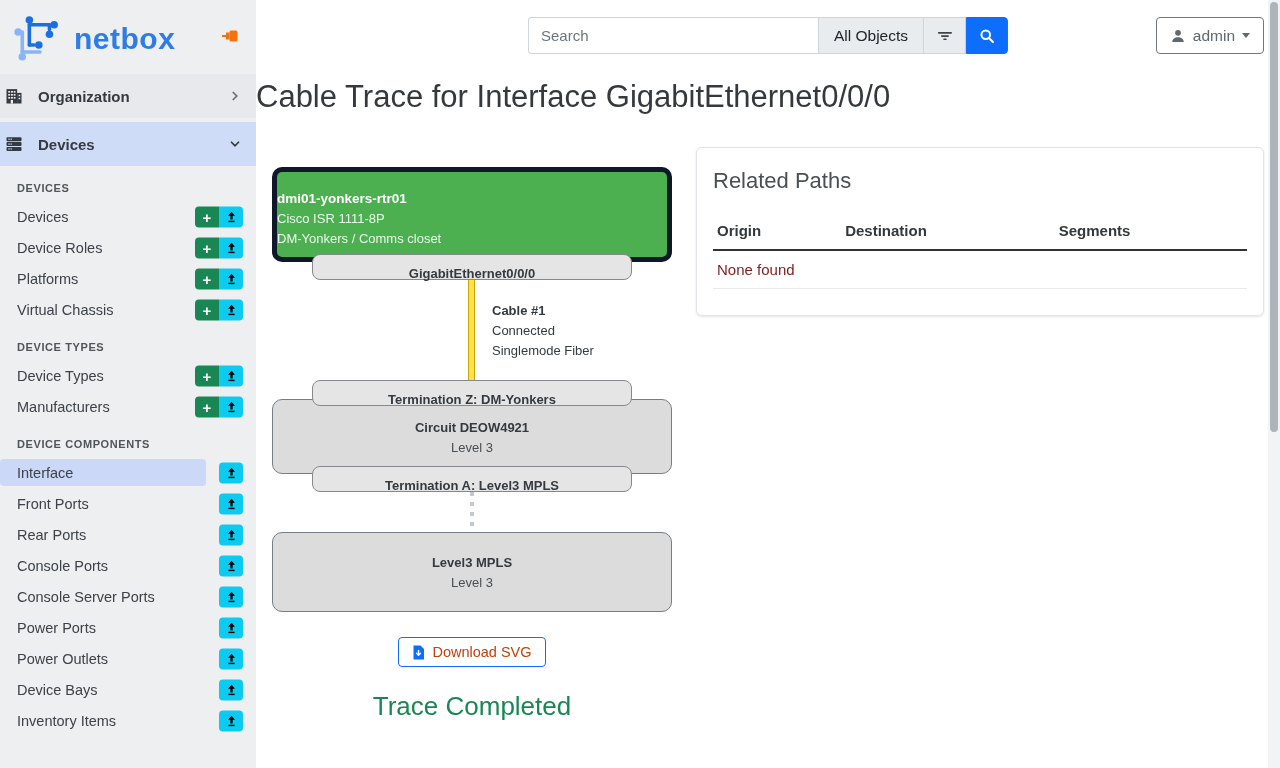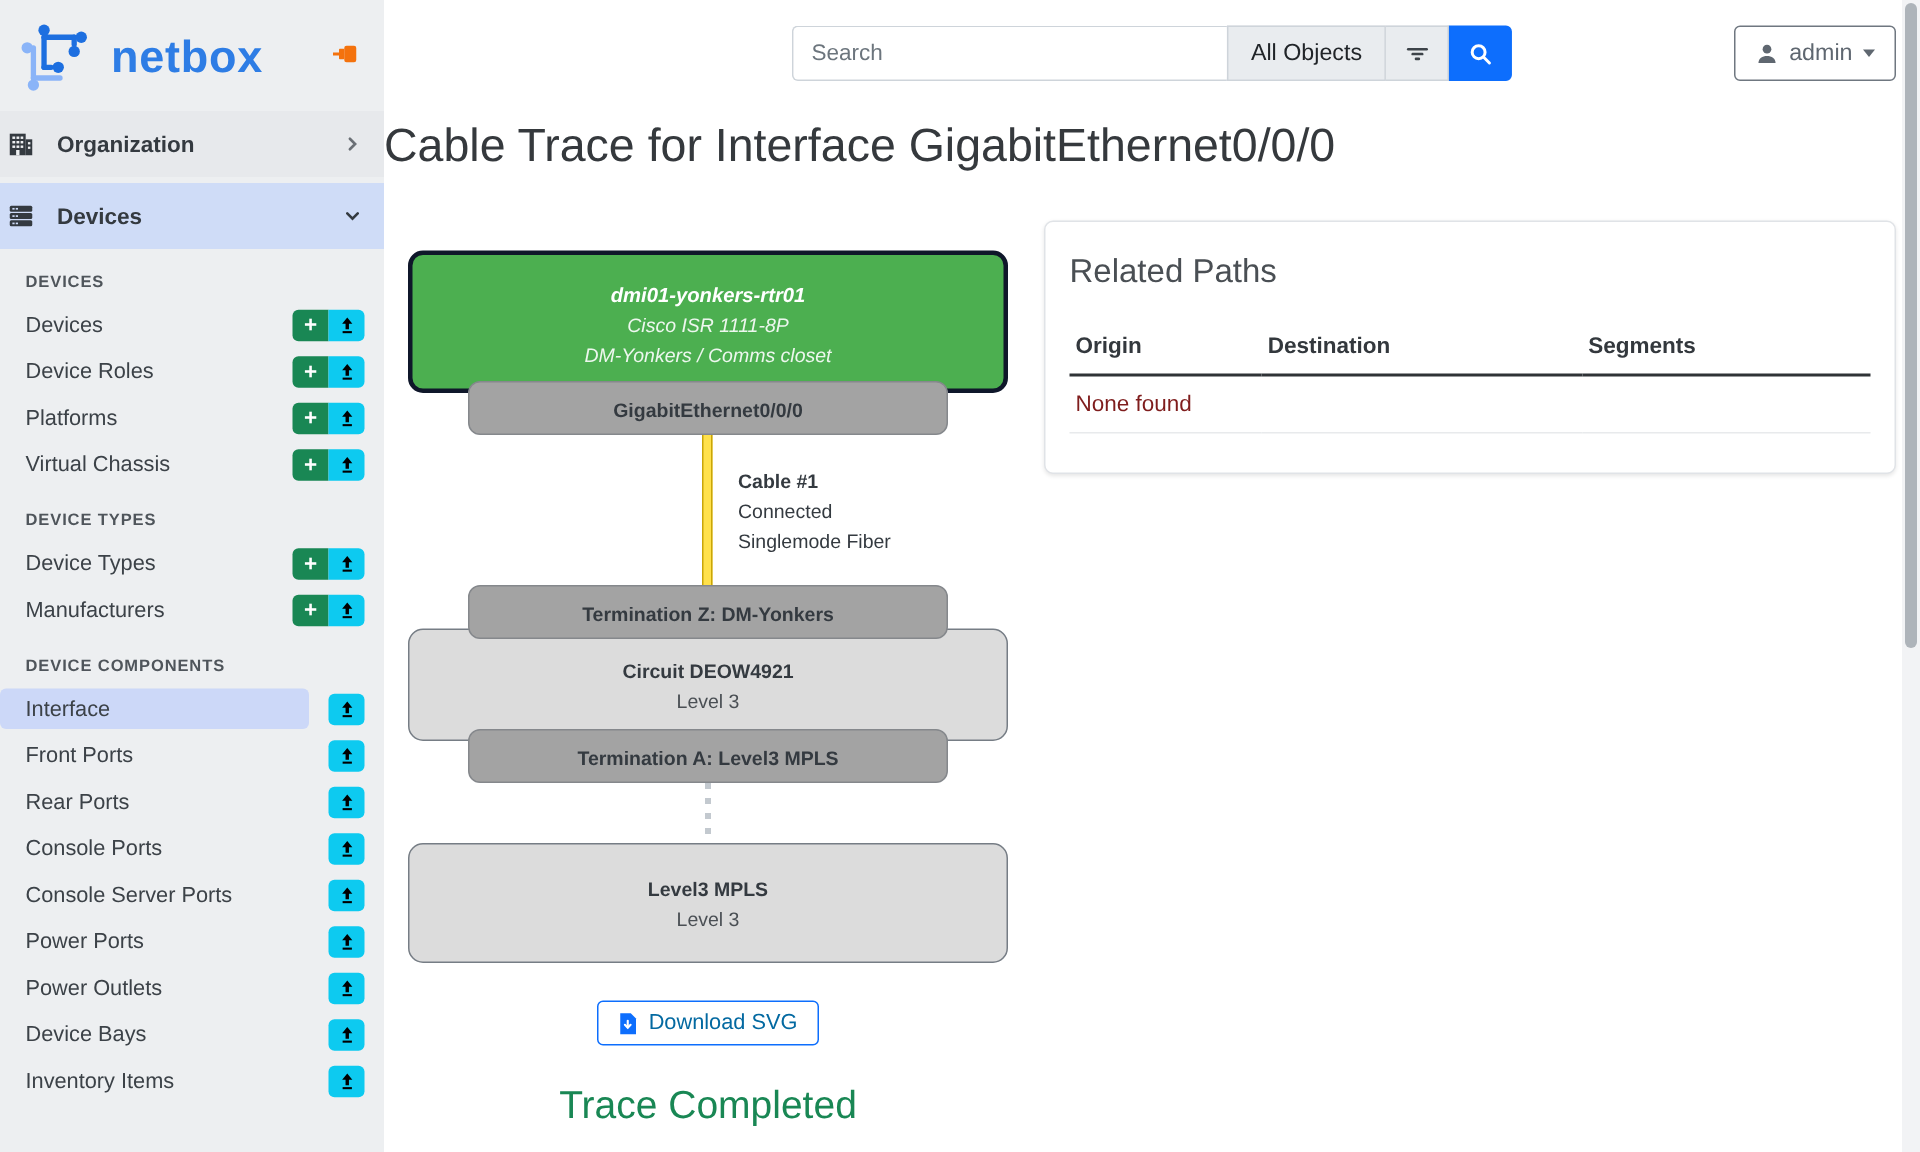--- a/index.html
+++ b/index.html
@@ -59,26 +59,26 @@
   .caret { width:0; height:0; border-left:4.5px solid transparent;
            border-right:4.5px solid transparent; border-top:5px solid #5f6770; }
 
   
   .page-title { margin:9px 0 0 0; font-size:31px; font-weight:400; color:#35393d; }
   .content { display:flex; align-items:flex-start; margin:32px 16px 0 16px; gap:24px; }
 
   
   .trace-col { width:400px; flex:none; padding-top:20px; }
   .node-green { position:relative; z-index:1; height:95px; background:#4caf50;
-                border:3px solid #0f172a; border-radius:10px; text-align:center;
-                padding-top:17px; color:#fff;font-style:italic; }
+                border:5px solid #0f172a; border-radius:10px; 
+                padding-top:17px; color:#fff; }
   .node-green .nname { font-size:13.5px; font-weight:700; line-height:20px; }
   .node-green .nsub  { font-size:13px; color:#edf7ee; line-height:20px; }
-  .term-box { position:relative; z-index:2; width:320px; margin:0 auto; height:36px;
-              background:#a3a3a3; border:1px solid #85888c; border-radius:8px;
+  .term-box { position:relative; z-index:2; width:320px; margin:0 auto; height:26px;
+              background:#e5e5e5; border:1px solid #85888c; border-radius:8px;
               font-size:13px; font-weight:700; color:#343a40; text-align:center;
               line-height:38px; }
   .iface-box { margin-top:-8px; }
   .cable-seg { position:relative; height:100px; }
   .cable-line { position:absolute; left:196px; top:0; bottom:0; width:7px;
                 background:#ffe14b; border-left:1.5px solid #c9a508;
                 border-right:1.5px solid #c9a508; }
   .cable-text { position:absolute; left:220px; top:21px; font-size:13px; line-height:20px;
                 color:#343a40; }
   .cable-text .cl { font-weight:700; }
@@ -87,21 +87,21 @@
                  text-align:center; padding-top:18px; }
   .circuit-box .cname, .prov-box .pname { font-size:13px; font-weight:700; line-height:20px; color:#343a40; }
   .circuit-box .csub,  .prov-box .psub  { font-size:13px; line-height:20px; color:#4a4f54; }
   .term-a { margin-top:-8px; }
   .dotted { width:4px; height:40px; margin:0 auto;
             background:repeating-linear-gradient(to bottom,#c3c9cf 0 4px,transparent 4px 10px); }
   .prov-box { height:80px; background:#dcdcdc; border:1px solid #767d85; border-radius:10px;
               text-align:center; padding-top:20px; }
   .dl-row { text-align:center; margin-top:25px; }
   .dl-btn { display:inline-flex; align-items:center; gap:7px; padding:6px 13px;
-            border:1px solid #0d6efd; border-radius:4px; background:#fff; color:#0369a1;
+            border:1px solid #0d6efd; border-radius:4px; background:#fff; color:#c2410c;
             font-size:14.5px; cursor:pointer; font-family:inherit; }
   .trace-status { margin-top:24px; text-align:center; font-size:26px; color:#198754; }
 
   
   .card { flex:1; background:#fff; border:1px solid #e0e3e7; border-radius:6px;
           box-shadow:0 1px 3px rgba(0,0,0,.1); padding:16px 16px 26px 16px; }
   .card-title { font-size:22px; font-weight:400; color:#4a4f54; margin:4px 0 20px 0; }
   .rp-table { width:100%; border-collapse:collapse; }
   .rp-table th { text-align:left; font-size:15px; color:#33383d; padding:8px 4px 10px 4px;
                  border-bottom:2px solid #2f3337; }

